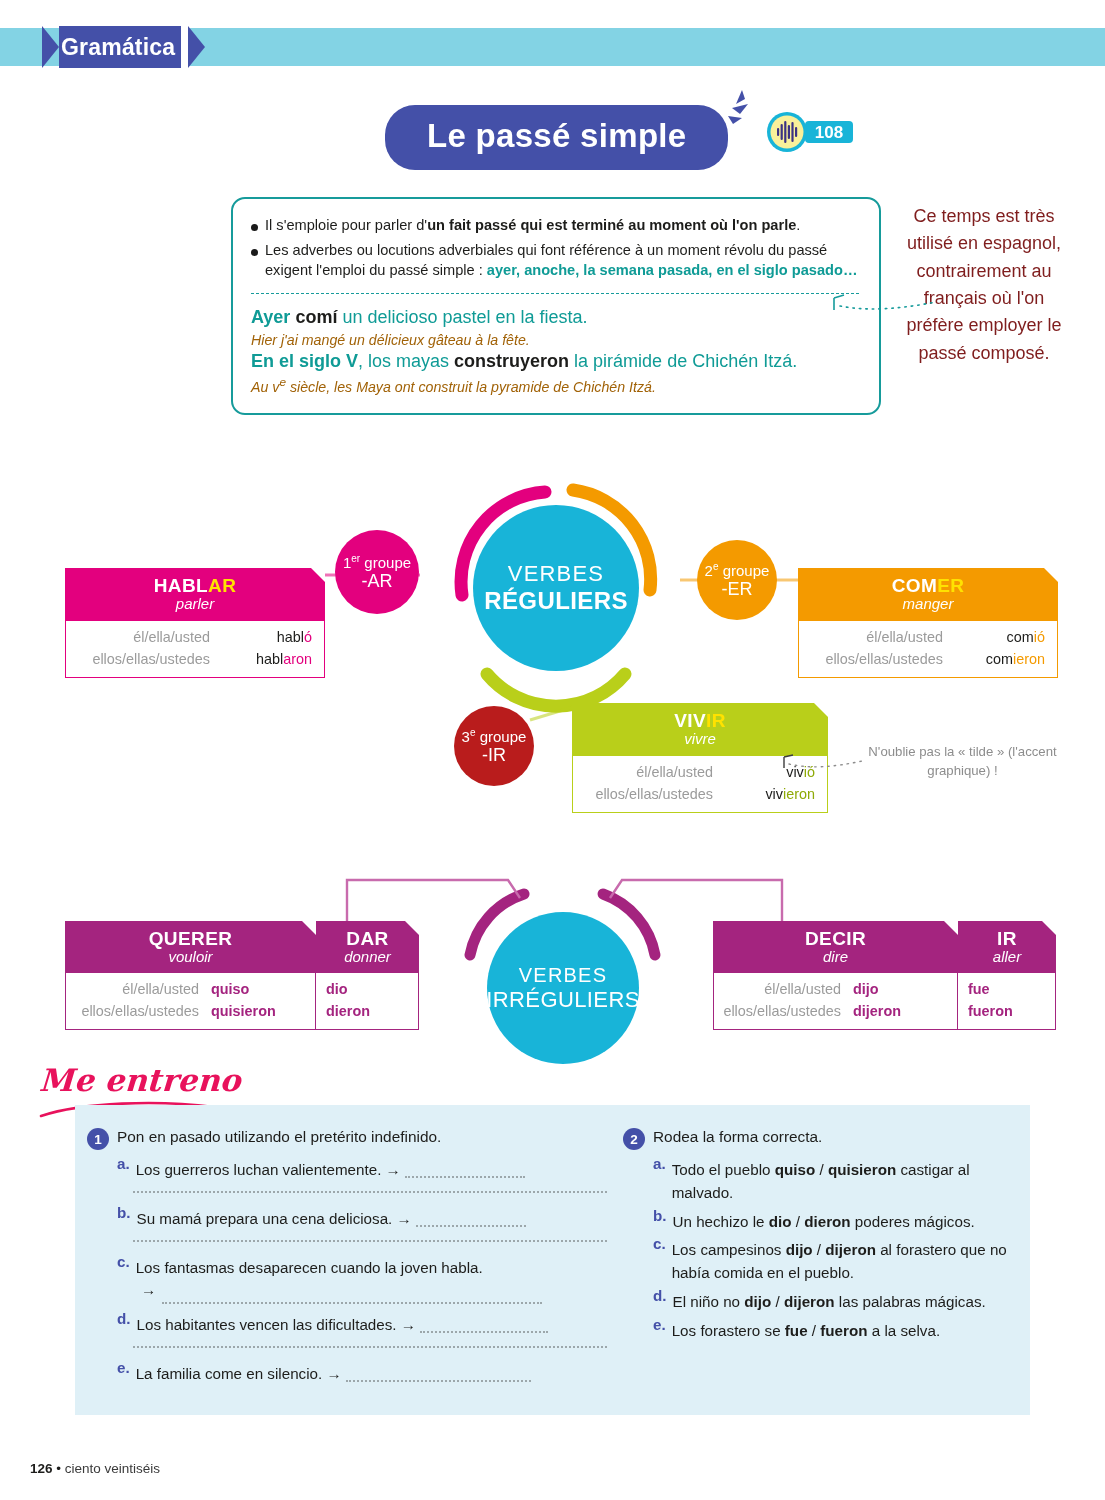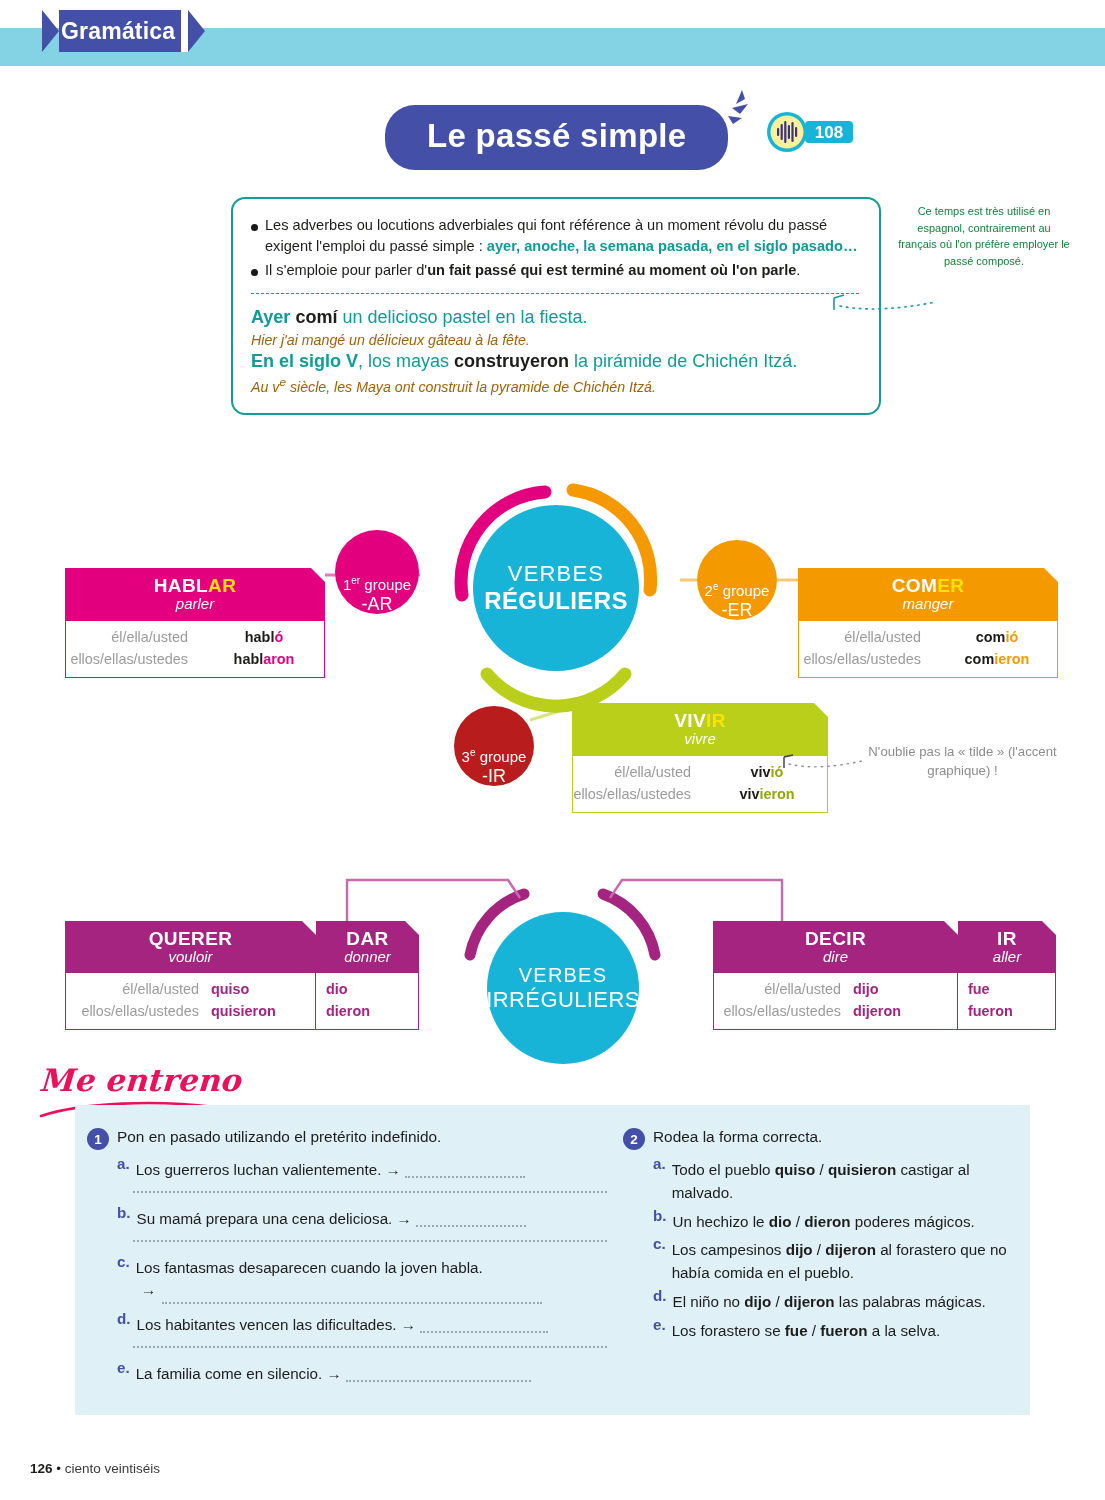--- a/index.html
+++ b/index.html
@@ -9,21 +9,21 @@
     font-family: "Liberation Sans", sans-serif;
     position: relative; overflow: hidden;
   }
 
   
   #header-band {
     position: absolute; left: 0; top: 28px; width: 100%; height: 38px;
     background: #83d3e4;
   }
   #header-tab {
-    position: absolute; left: 42px; top: 10px; height: 42px;
+    position: absolute; left: 42px; top: 26px; height: 42px;
     display: flex; align-items: center;
   }
   #header-tab .chev-left {
     width: 0; height: 0;
     border-top: 21px solid transparent;
     border-bottom: 21px solid transparent;
     border-left: 17px solid #4450a8;
   }
   #header-tab .tab-body {
     background: #4450a8; height: 42px; display: flex; align-items: center;
@@ -68,21 +68,21 @@
   .dashed-sep {
     border-top: 1.6px dashed #169b9b; margin: 12px 0 10px 0;
   }
   .ex-line { font-size: 18px; line-height: 1.52; color: #0f9b96; }
   .ex-es { color: #0f9b96; }
   .ex-es .dark { color: #1d1d1b; font-weight: bold; }
   .ex-fr { color: #a16207; font-style: italic; font-size: 14.2px; }
 
   #side-note {
     position: absolute; left: 898px; top: 203px; width: 172px;
-    text-align: center; color: #15803d; font-size: 11px; line-height: 1.52;
+    text-align: center; color: #7f1d1d; font-size: 18px; line-height: 1.52;
   }
   #note-arrow-1 { position: absolute; left: 830px; top: 292px; width: 110px; height: 24px; }
 
   
   #reg-circle {
     position: absolute; left: 473px; top: 505px; width: 166px; height: 166px;
     border-radius: 50%; background: #18b4d8;
     display: flex; flex-direction: column; align-items: center; justify-content: center;
     color: #fff;
   }
@@ -93,21 +93,21 @@
     position: absolute; left: 487px; top: 912px; width: 152px; height: 152px;
     border-radius: 50%; background: #18b4d8;
     display: flex; flex-direction: column; align-items: center; justify-content: center;
     color: #fff;
   }
   #irr-circle .l1 { font-size: 20px; letter-spacing: 1.2px; font-weight: 300; }
   #irr-circle .l2 { font-size: 22px; letter-spacing: .4px; font-weight: normal; }
 
   .grp-circle {
     position: absolute; border-radius: 50%;
-    display: flex; flex-direction: column; align-items: center; justify-content: flex-end;
+    display: flex; flex-direction: column; align-items: center; justify-content: center;
     color: #fff; line-height: 1.12;
   }
   .grp-circle .gl1 { font-size: 15px; }
   .grp-circle .gl1 sup { font-size: 10px; }
   .grp-circle .gl2 { font-size: 18px; }
 
   #grp1 { left: 335px; top: 530px; width: 84px; height: 84px; background: #e3007e; }
   #grp2 { left: 697px; top: 540px; width: 80px; height: 80px; background: #f49a00; }
   #grp3 { left: 454px; top: 706px; width: 80px; height: 80px; background: #b91c1c; }
 
@@ -117,21 +117,21 @@
     color: #fff; text-align: center; padding: 7px 0 8px 0; position: relative;
   }
   .vb-head .vname { font-size: 19px; font-weight: bold; letter-spacing: .4px; }
   .vb-head .vname .end { color: #ffe200; }
   .vb-head .vtr { font-size: 15px; font-style: italic; margin-top: -2px; }
   .vb-body {
     background: #fff; border: 1.6px solid; padding: 6px 12px 7px 12px;
   }
   .vrow { display: flex; justify-content: flex-end; align-items: baseline; font-size: 14.4px; line-height: 1.5; }
   .vpron { color: #9b9b9b; }
-  .vform { color: #1d1d1b; font-weight: bold; margin-left: 28px; min-width: 96px; text-align: center; }
+  .vform { color: #1d1d1b; font-weight: normal; margin-left: 6px; min-width: 96px; text-align: right; }
 
   #hablar { left: 65px; top: 568px; width: 260px; }
   #hablar .vb-head { background: #e3007e; clip-path: polygon(0 0, calc(100% - 14px) 0, 100% 14px, 100% 100%, 0 100%); }
   #hablar .vb-body { border-color: #e3007e; }
   #hablar .vform .hl { color: #e3007e; }
 
   #comer { left: 798px; top: 568px; width: 260px; }
   #comer .vb-head { background: #f49a00; clip-path: polygon(0 0, calc(100% - 14px) 0, 100% 14px, 100% 100%, 0 100%); }
   #comer .vb-body { border-color: #f49a00; }
   #comer .vform .hl { color: #f49a00; }
@@ -242,27 +242,27 @@
     <rect x="22.8" y="15" width="2.2" height="14" rx="1.1"></rect>
     <rect x="26.4" y="12" width="2.2" height="20" rx="1.1"></rect>
     <rect x="30" y="17" width="2.2" height="10" rx="1.1"></rect>
   </g>
 </svg>
 
 <div id="info-box">
   <div class="bullet-row">
     <div class="bullet-dot"></div>
     <div class="bullet-text">
-      <span>Les adverbes ou locutions adverbiales qui font référence à un moment révolu du passé exigent l'emploi du passé simple : </span><span class="teal">ayer, anoche, la semana pasada, en el siglo pasado…</span>
+      <span>Il s'emploie pour parler d'</span><span class="bb">un fait passé qui est terminé au moment où l'on parle</span><span>.</span>
     </div>
   </div>
   <div class="bullet-row">
     <div class="bullet-dot"></div>
     <div class="bullet-text">
-      <span>Il s'emploie pour parler d'</span><span class="bb">un fait passé qui est terminé au moment où l'on parle</span><span>.</span>
+      <span>Les adverbes ou locutions adverbiales qui font référence à un moment révolu du passé exigent l'emploi du passé simple : </span><span class="teal">ayer, anoche, la semana pasada, en el siglo pasado…</span>
     </div>
   </div>
 
   <div class="dashed-sep"></div>
 
   <div class="ex-line ex-es">
     <span class="bb">Ayer</span>
     <span class="dark">comí</span><span> un delicioso pastel en la fiesta.</span>
   </div>
   <div class="ex-fr">Hier j'ai mangé un délicieux gâteau à la fête.</div>

